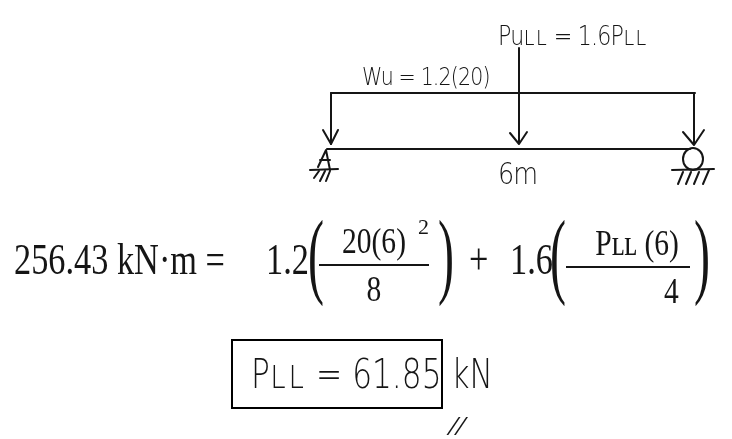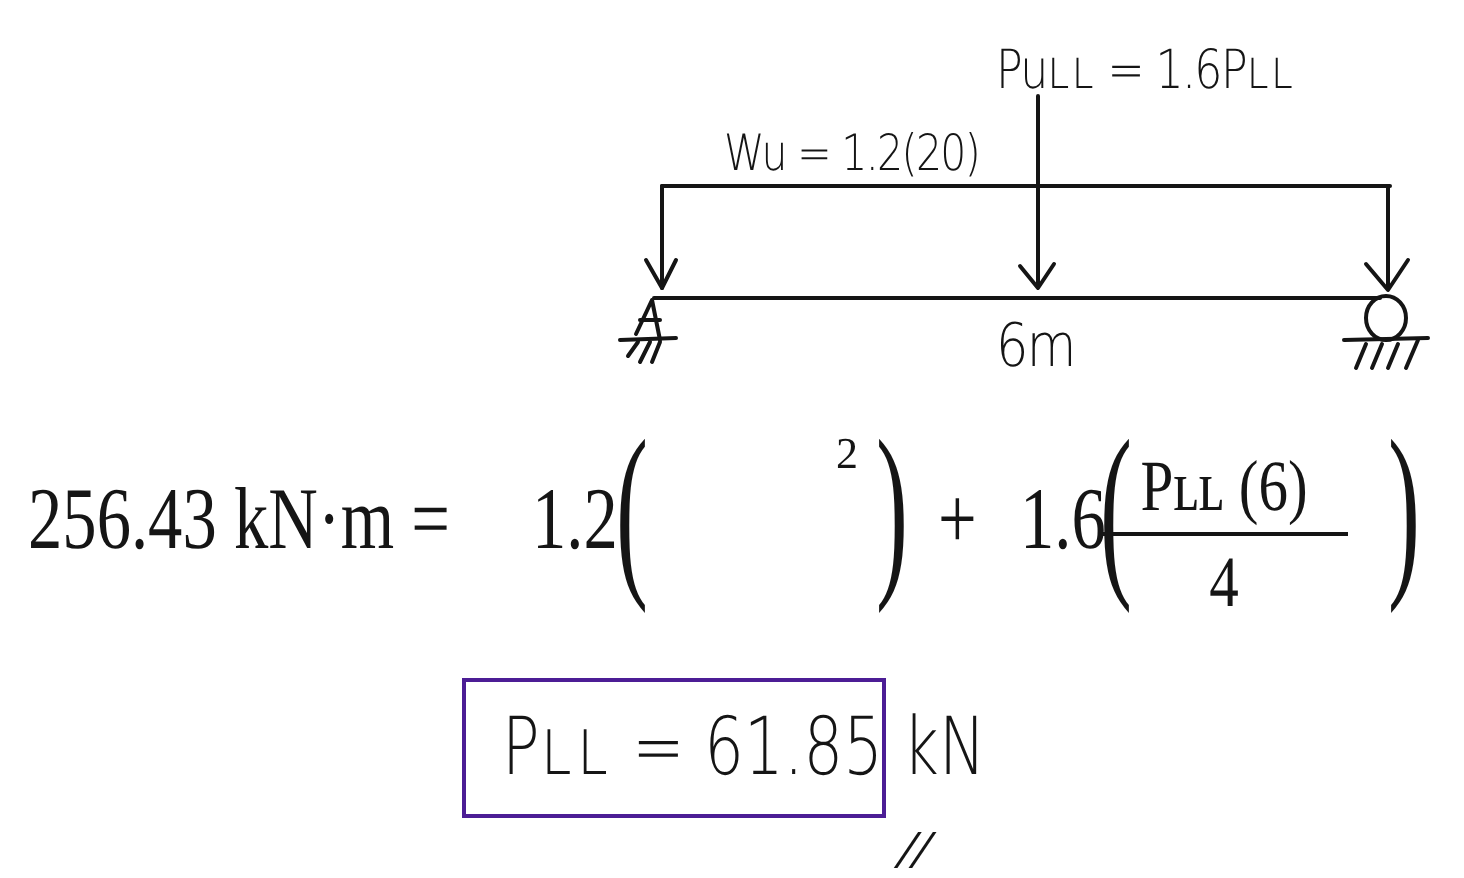--- a/index.html
+++ b/index.html
@@ -15,21 +15,21 @@
     .eq .part { position: absolute; white-space: nowrap; font-size: 44px; font-weight: 300;
                 transform: scaleX(0.78); transform-origin: left top; color: #151515; }
     .frac { position: absolute; text-align: center; }
     .frac .num, .frac .den { display: block; white-space: nowrap; font-size: 36px; color: #151515;
                              transform: scaleX(0.82); }
     .frac .bar { display: block; height: 2px; background: #151515; margin: 2px 0; }
     .paren { position: absolute; font-size: 96px; font-weight: 200; color: #151515;
              transform: scaleX(0.5); transform-origin: center top; line-height: 1; }
     .sup { position: absolute; font-size: 22px; color: #151515; }
     .result-box { position: absolute; left: 231px; top: 339px; width: 212px; height: 70px;
-                  border: 2px solid #4c1d95; box-sizing: border-box; }
+                  border: 2px solid #000000; box-sizing: border-box; }
     .result-box .txt { position: absolute; left: 18px; top: 10px; font-size: 40px; font-weight: 300;
                        white-space: nowrap; transform: scaleX(0.78); transform-origin: left top; color: #151515; }
     .tick-mark { position: absolute; left: 450px; top: 413px; font-size: 22px; color: #151515;
                  transform: skewX(-20deg); }
   </style>
 </head>
 <body>
 
 <svg class="canvas" viewBox="0 0 732 439" xmlns="http://www.w3.org/2000/svg">
   <g stroke="#151515" stroke-width="2" fill="none" stroke-linecap="round" stroke-linejoin="round">
@@ -68,26 +68,31 @@
 </svg>
 
 <div class="hw lbl-pu">Puʟʟ = 1.6Pʟʟ</div>
 <div class="hw lbl-wu">Wu = 1.2(20)</div>
 <div class="hw lbl-span">6m</div>
 
 <div class="eq">
   <div class="part" style="left:0px; top:22px;">256.43 kN·m =</div>
   <div class="part" style="left:252px; top:22px;">1.2</div>
   <div class="paren" style="left:286px; top:-6px;">(</div>
+  <div class="frac" style="left:305px; top:8px; width:110px;">
+    <span class="num">20(6)</span>
+    <span class="bar"></span>
+    <span class="den">8</span>
+  </div>
   <div class="sup" style="left:404px; top:2px;">2</div>
   <div class="paren" style="left:416px; top:-6px;">)</div>
   <div class="part" style="left:455px; top:22px;">+</div>
   <div class="part" style="left:496px; top:22px;">1.6</div>
   <div class="paren" style="left:528px; top:-6px;">(</div>
-  <div class="frac" style="left:536px; top:10px; width:124px;">
+  <div class="frac" style="left:552px; top:10px; width:124px;text-align:right;">
     <span class="num">Pʟʟ (6)</span>
     <span class="bar"></span>
     <span class="den">4</span>
   </div>
   <div class="paren" style="left:672px; top:-6px;">)</div>
 </div>
 
 <div class="result-box">
   <div class="txt">Pʟʟ = 61.85 kN</div>
 </div>

